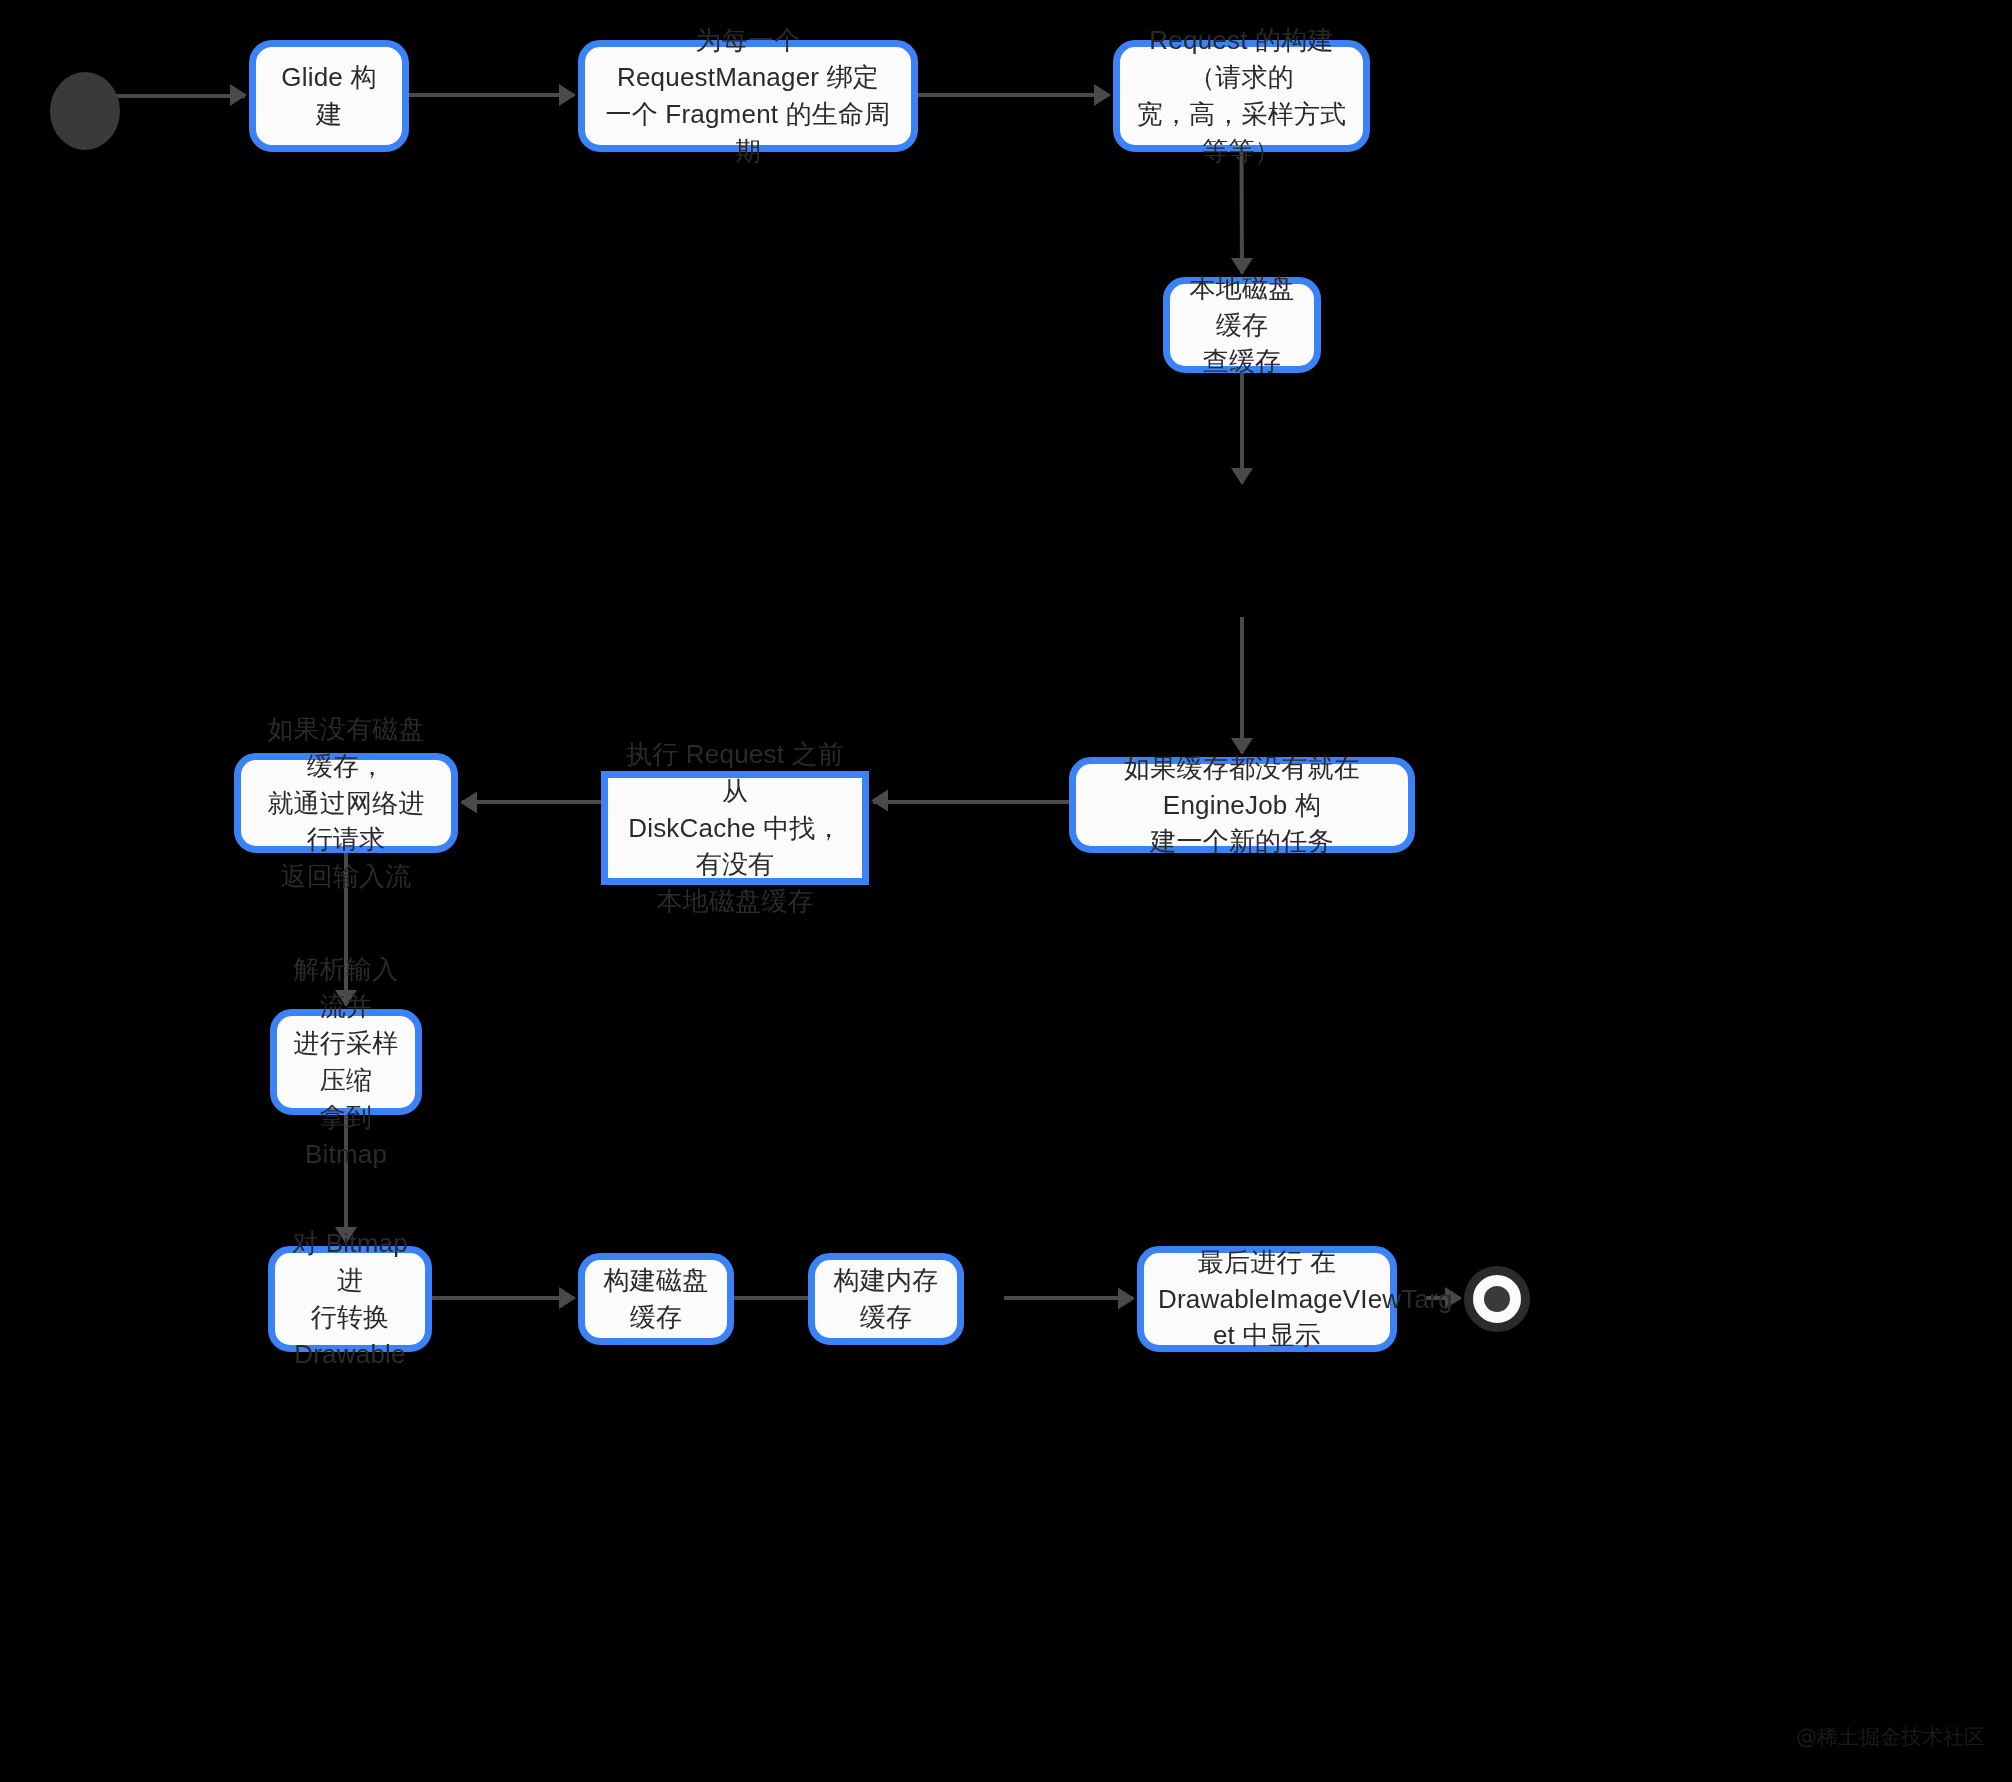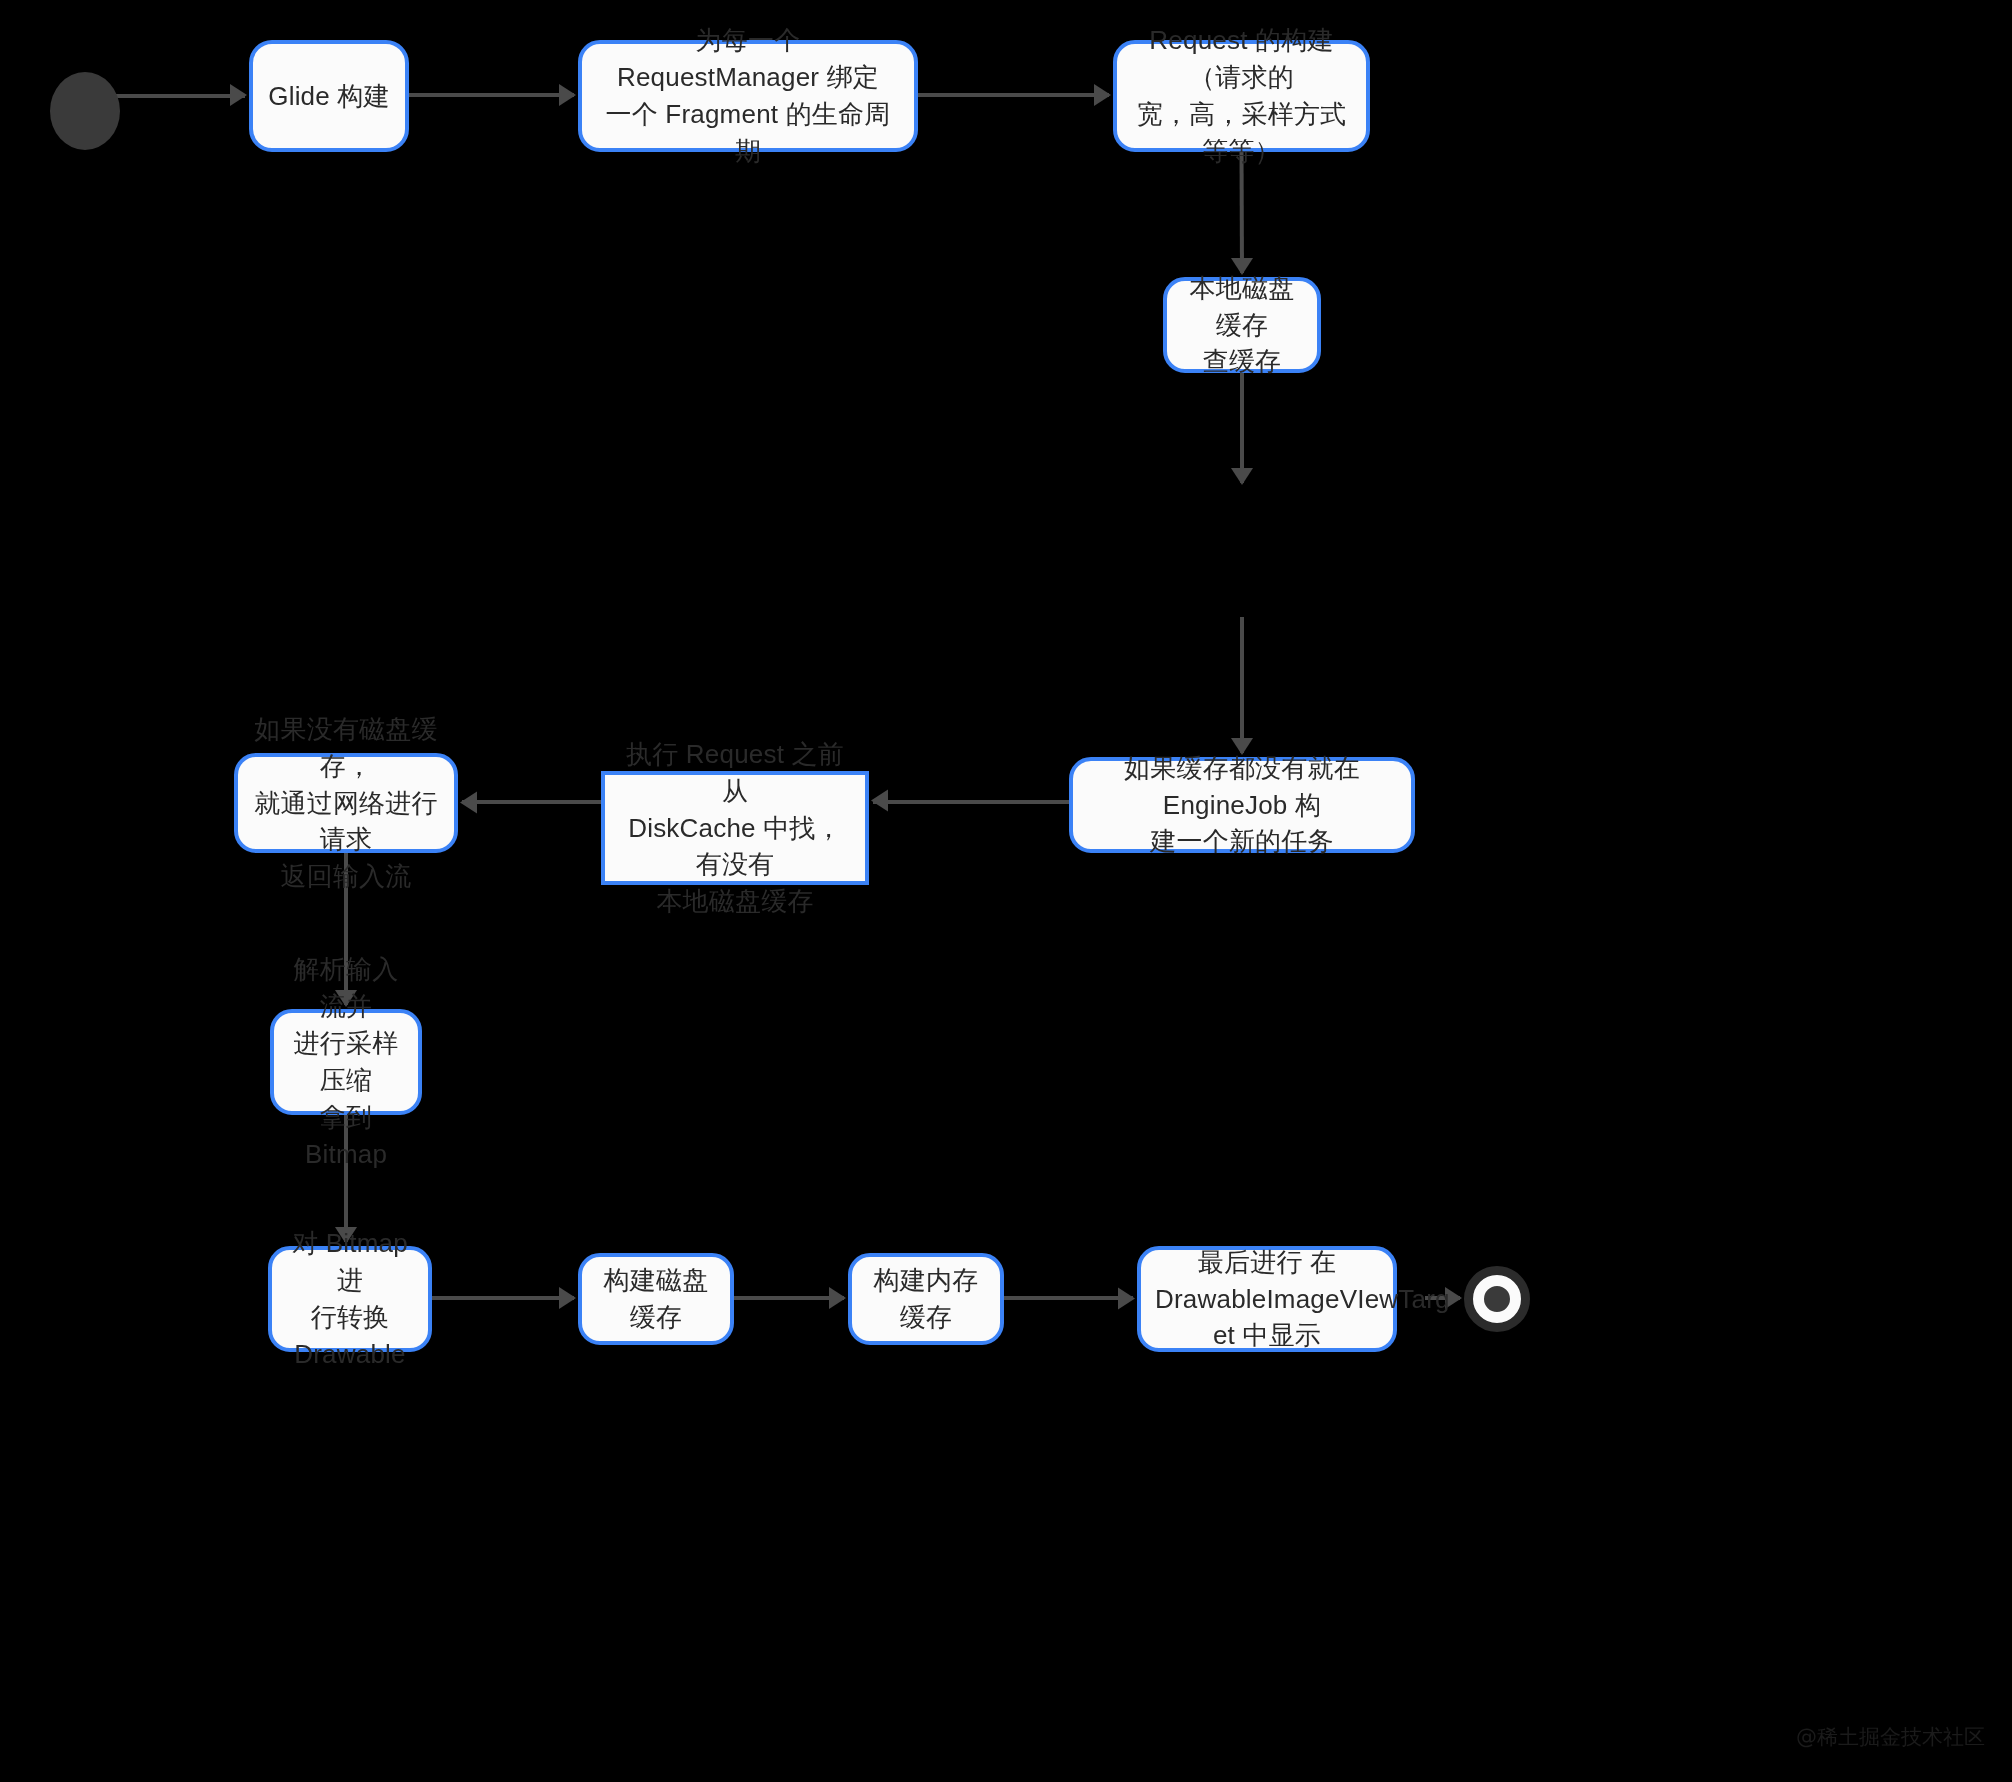--- a/index.html
+++ b/index.html
@@ -20,21 +20,21 @@
     left: 0;
     top: 0;
     width: 2012px;
     height: 1782px;
     pointer-events: none;
   }
   .node {
     position: absolute;
     box-sizing: border-box;
     background: #fbfbfb;
-    border: 4px solid #3b82f6;
+    border: 7px solid #3b82f6;
     color: #2a2a2a;
     display: flex;
     align-items: center;
     justify-content: center;
     text-align: center;
     line-height: 1.42;
     font-size: 26px;
     letter-spacing: 0.2px;
     padding: 6px 14px;
     z-index: 2;
@@ -162,21 +162,21 @@
   <div class="node rounded" style="left:268px; top:1246px; width:164px; height:106px;">
     <span class="txt">对 Bitmap 进
 行转换
 Drawable</span>
   </div>
 
   <div class="node rounded" style="left:578px; top:1253px; width:156px; height:92px;">
     <span class="txt">构建磁盘缓存</span>
   </div>
 
-  <div class="node rounded" style="left:848px; top:1253px; width:156px; height:92px;">
+  <div class="node rounded" style="left:808px; top:1253px; width:156px; height:92px;">
     <span class="txt">构建内存缓存</span>
   </div>
 
   <div class="node rounded" style="left:1137px; top:1246px; width:260px; height:106px;justify-content:flex-end;">
     <span class="txt">最后进行 在
 DrawableImageVIewTarg
 et 中显示</span>
   </div>
 
   <div class="end-node" style="left:1464px; top:1266px; width:66px; height:66px;">

